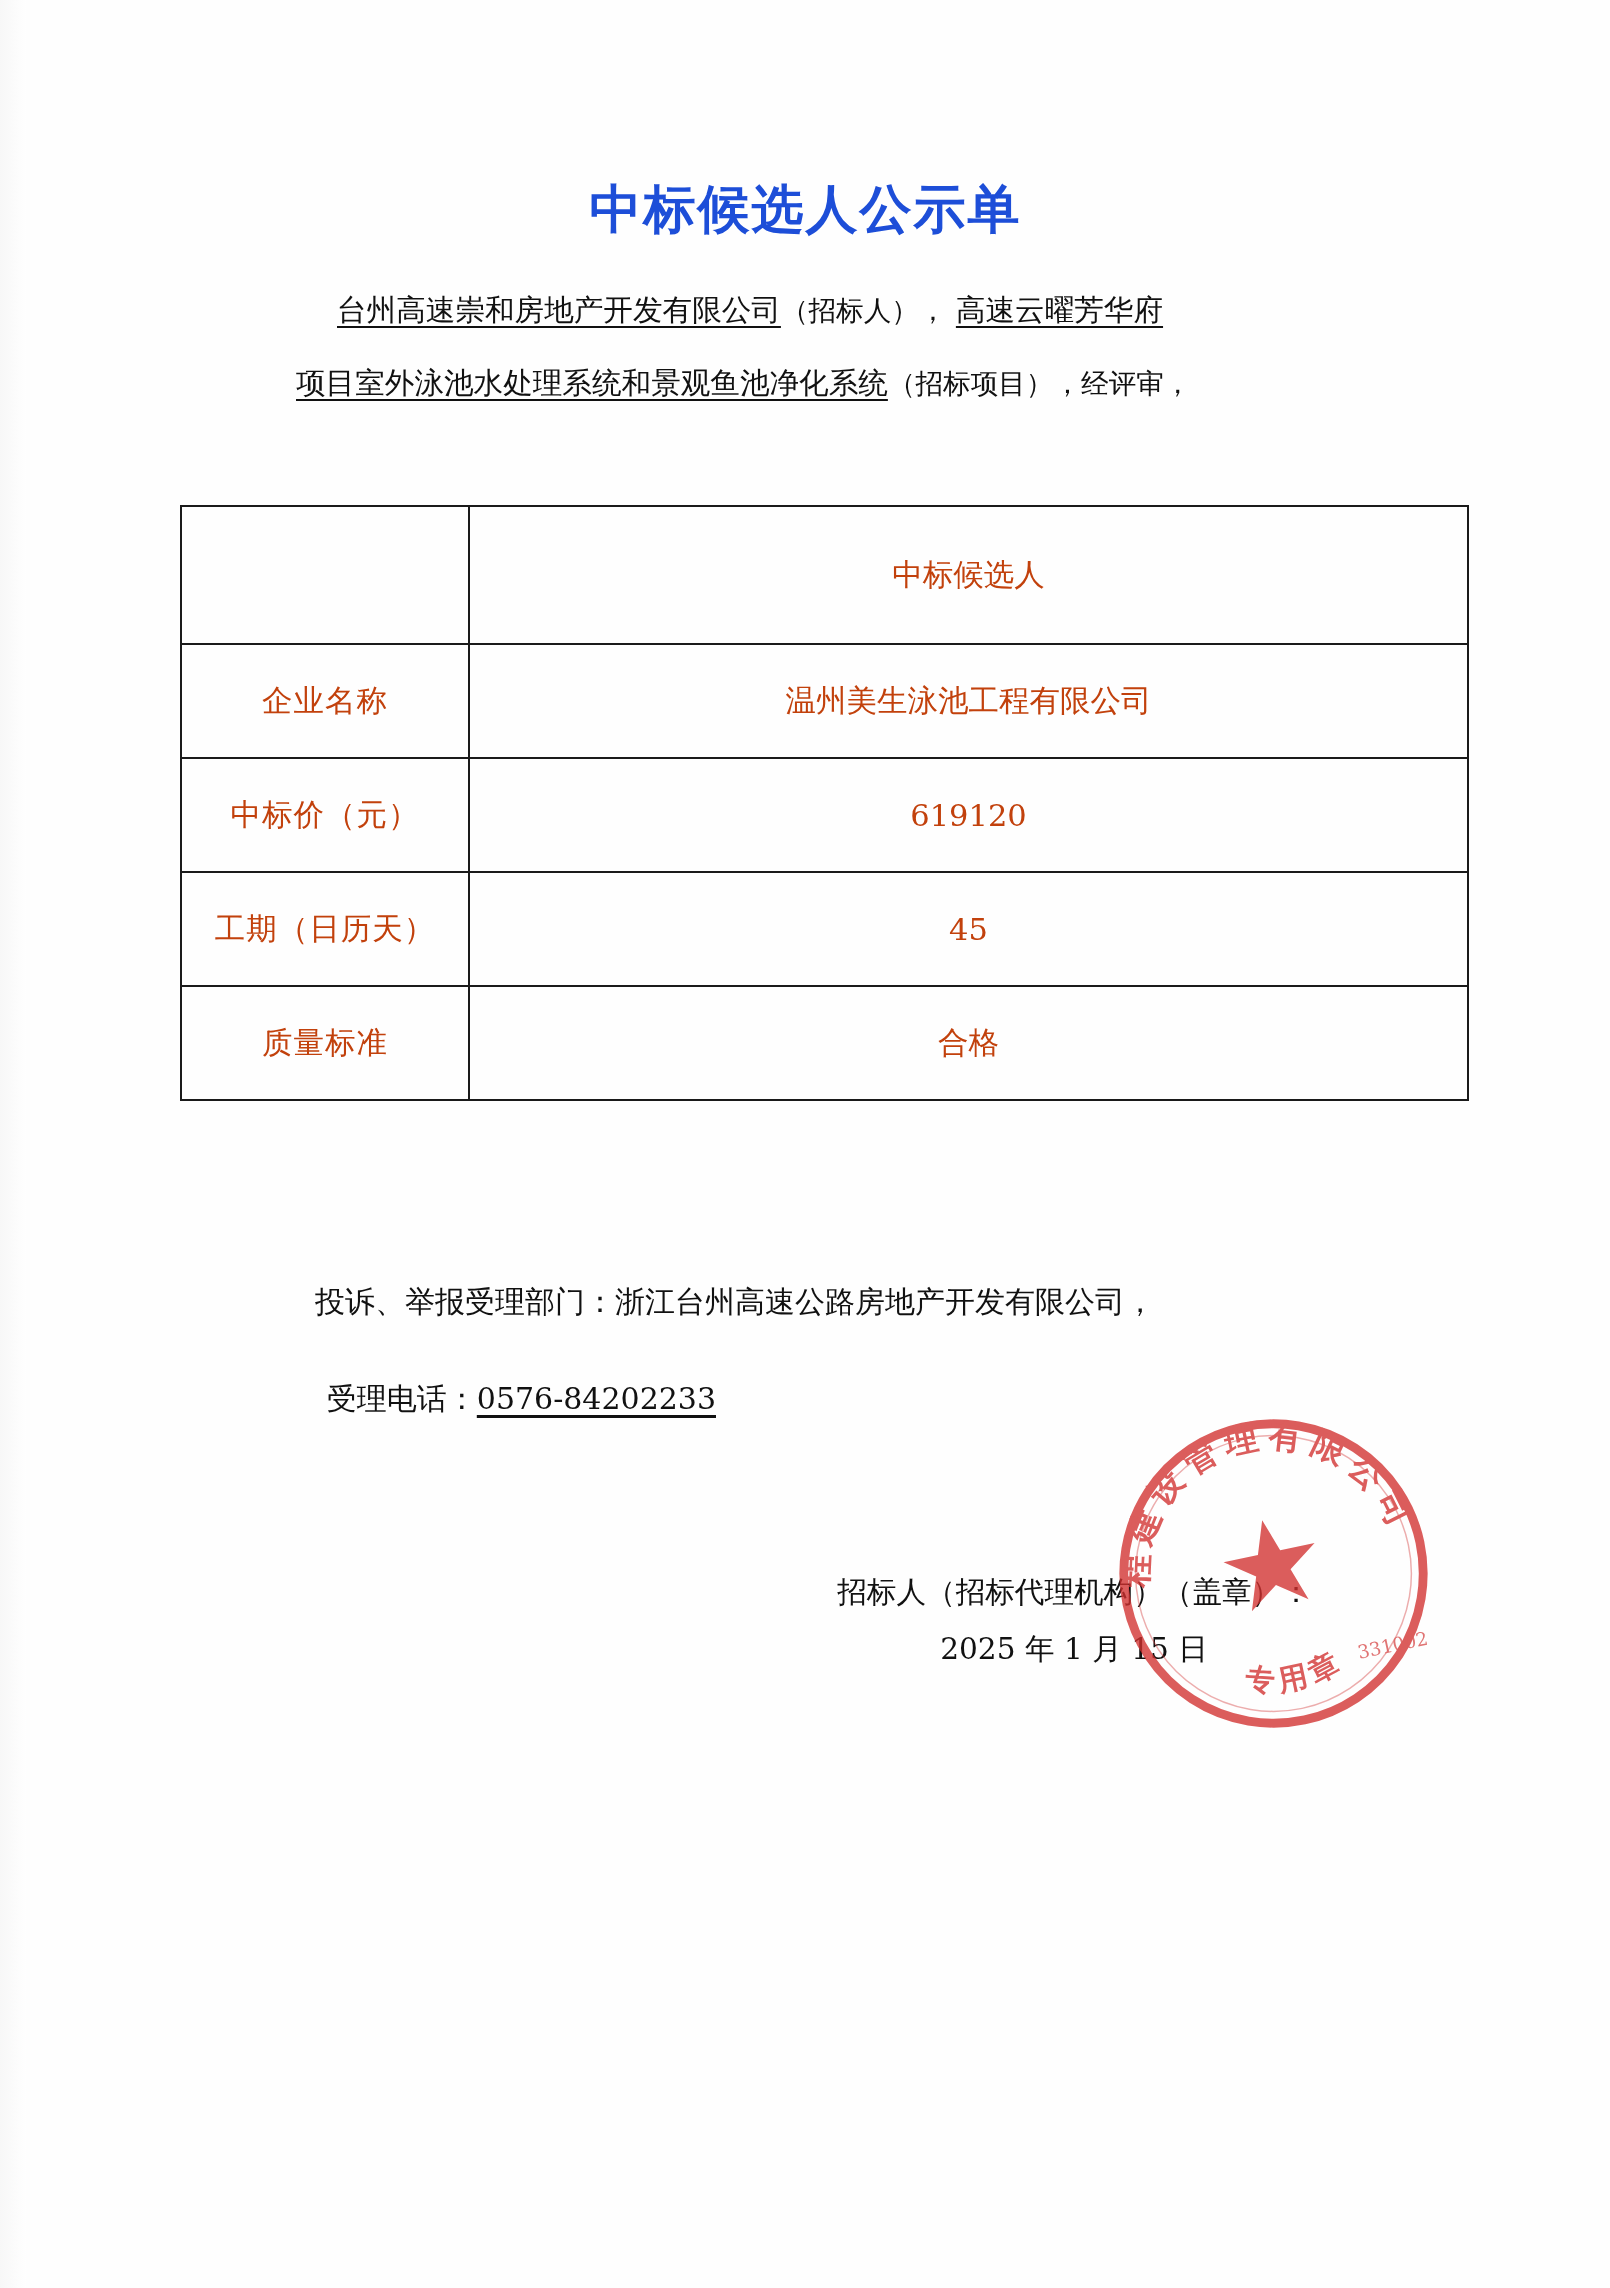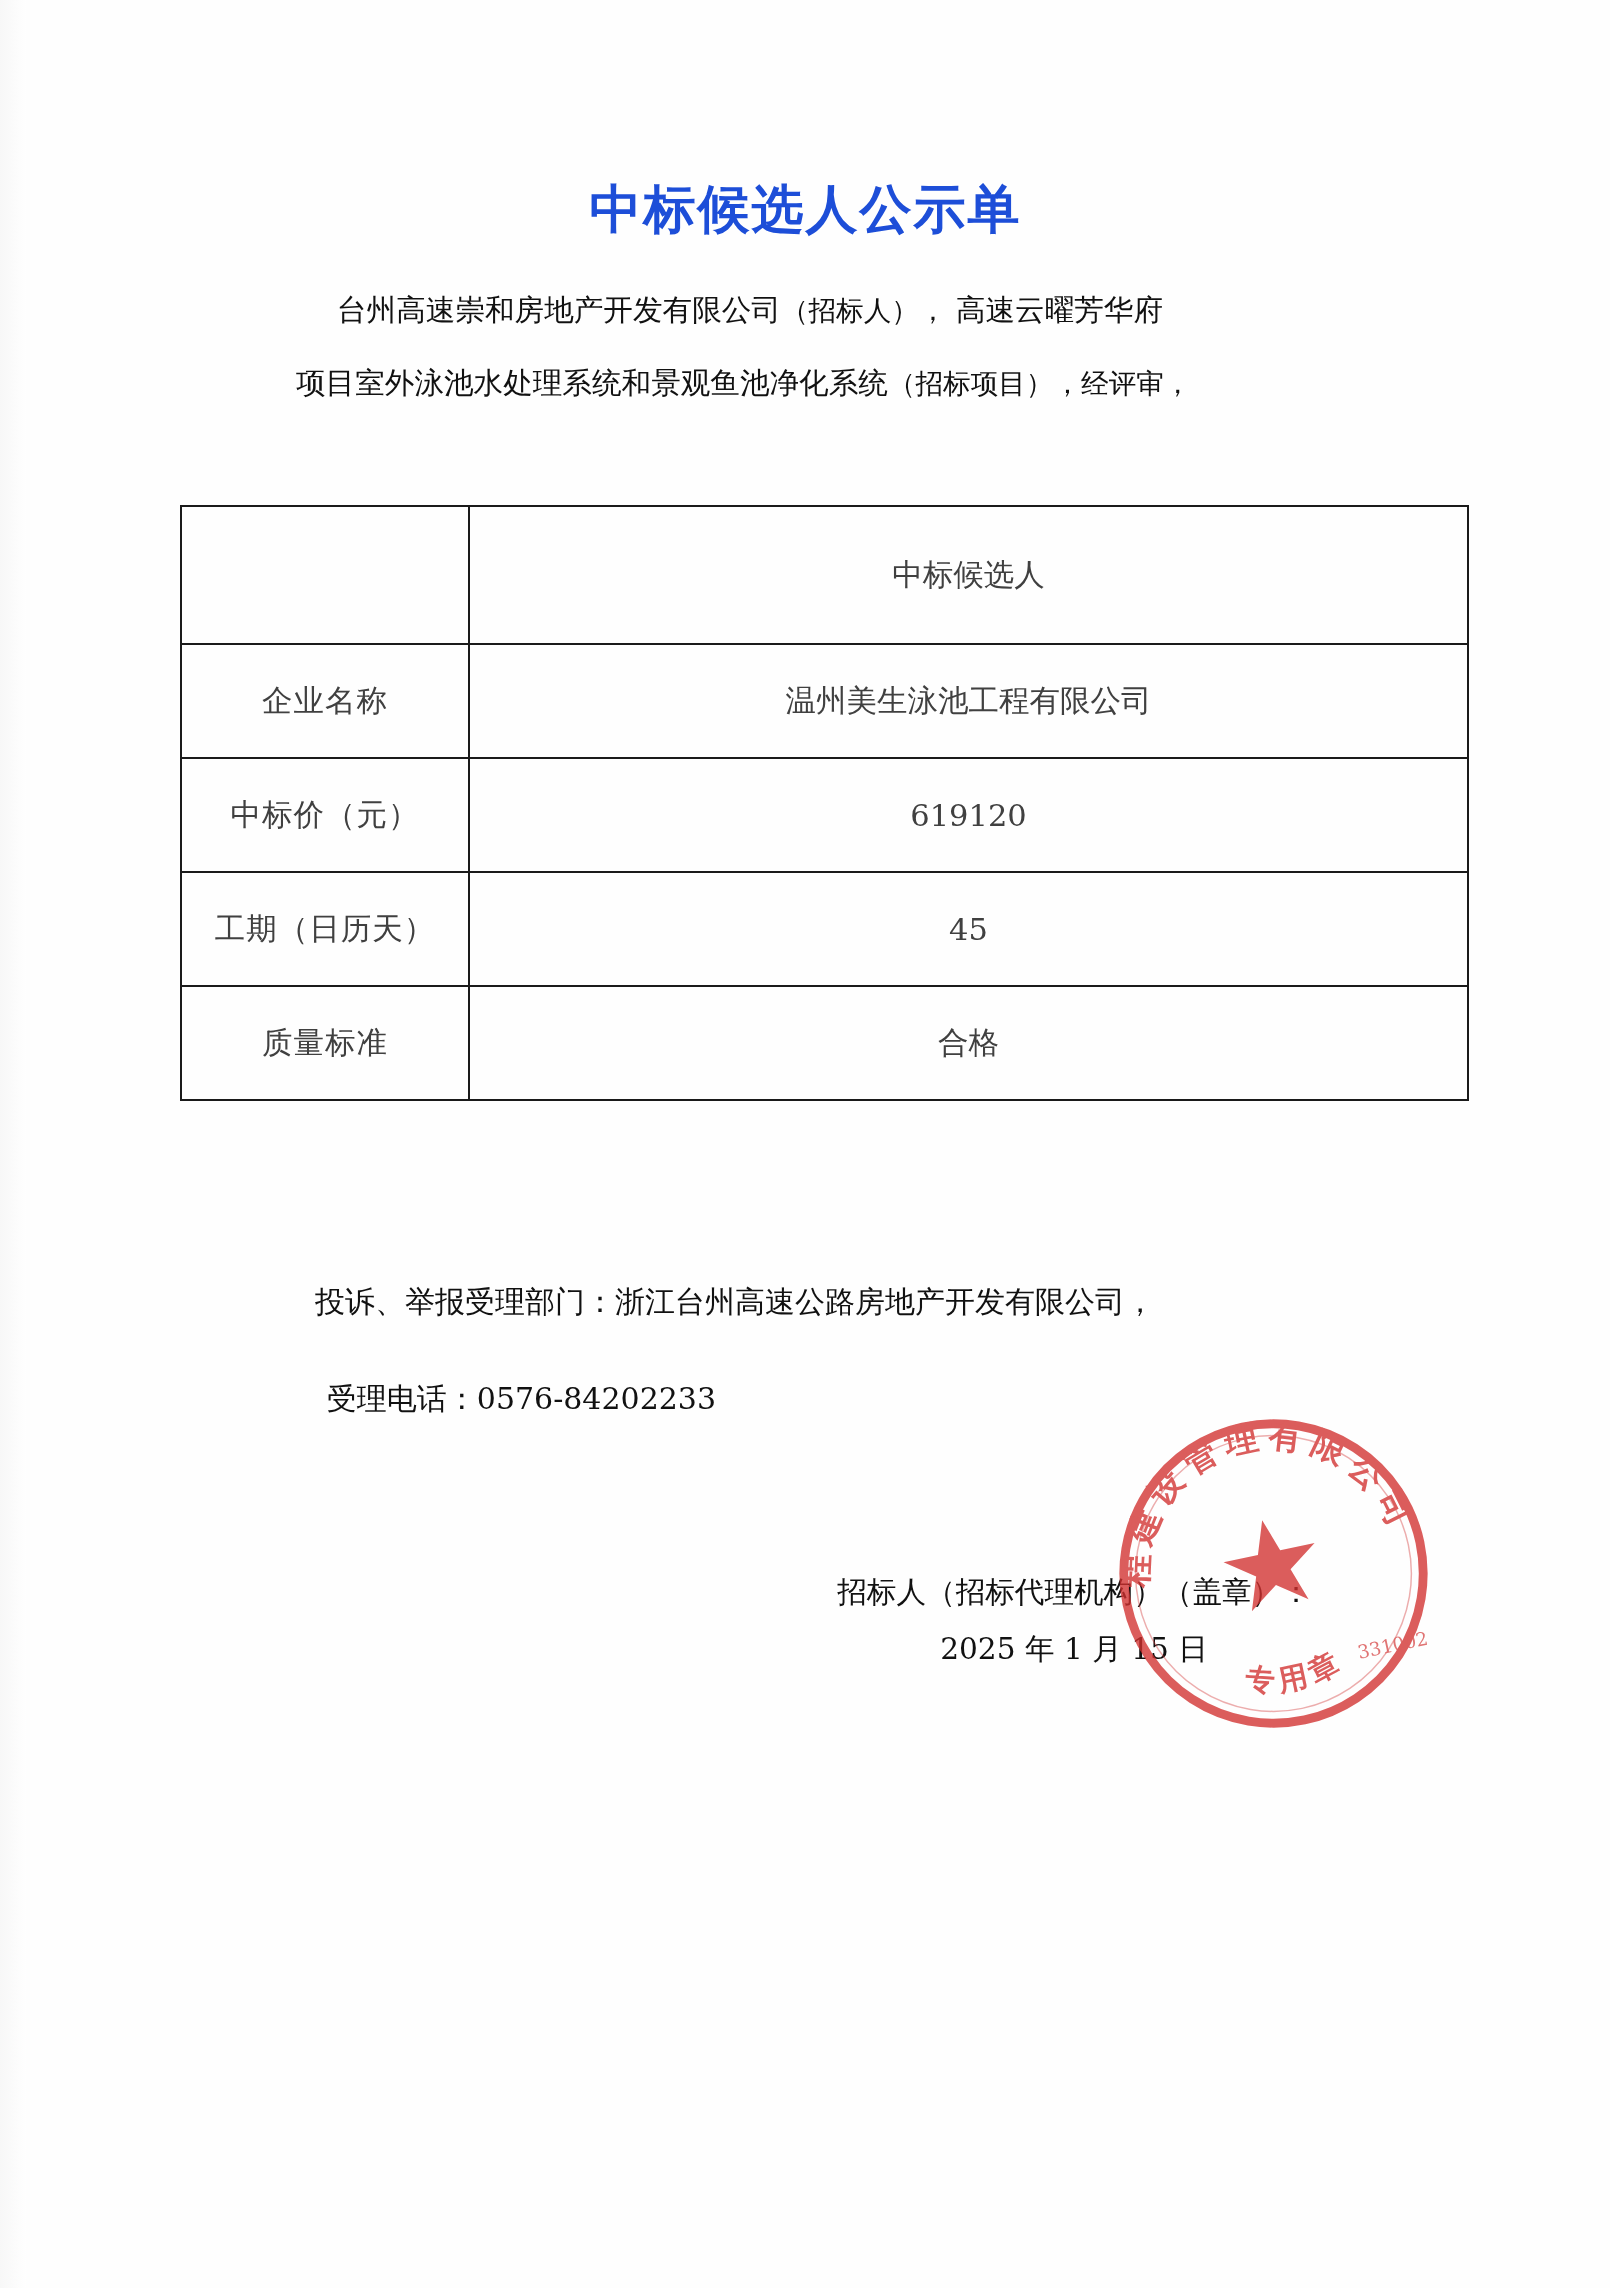--- a/index.html
+++ b/index.html
@@ -49,20 +49,21 @@
     line-height: 73px;
     color: #111;
   }
   .intro .line {
     white-space: nowrap;
   }
   .intro .line.l1 { text-indent: 41px; }
   .intro .line.l2 { text-indent: 0px; }
   .intro .line.l3 { text-indent: 0px; }
   .u {
+    text-decoration: underline;
     text-underline-offset: 5.9px;
     text-align: center;
   }
   .paren {
     font-size: 27.6px;
     margin-top: 36px;
   }
 
   
   .tbl {
@@ -72,21 +73,21 @@
     width: 1281px;
     border-collapse: collapse;
     table-layout: fixed;
   }
   .tbl td {
     border: 2px solid #1a1a1a;
     height: 110px;
     font-size: 30.5px;
     text-align: center;
     vertical-align: middle;
-    color: #404040;
+    color: #c2410c;
   }
   .tbl td.label {
     width: 284px;
     letter-spacing: 1px;
   }
   .tbl td.value {
     width: 995px;
   }
   .tbl td.head-blank {
     border-right: 2px solid #1a1a1a;

